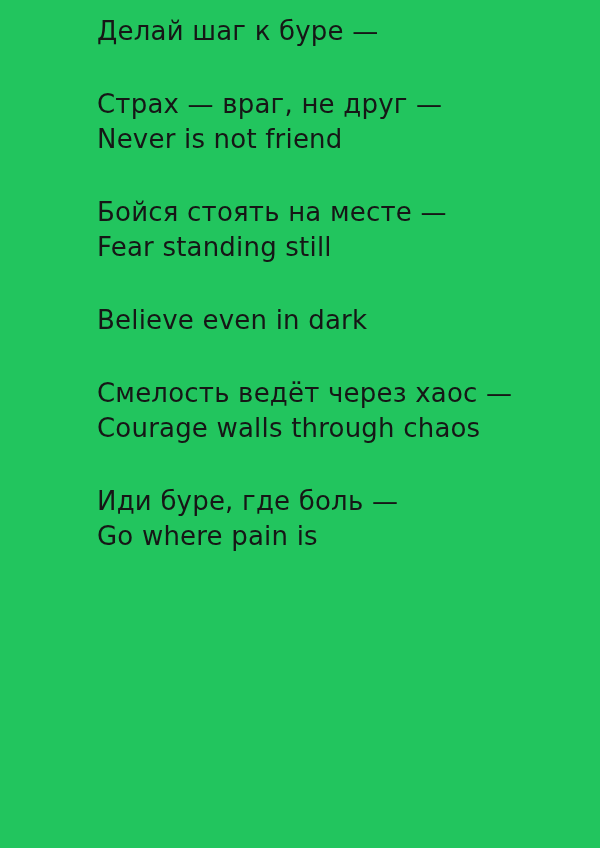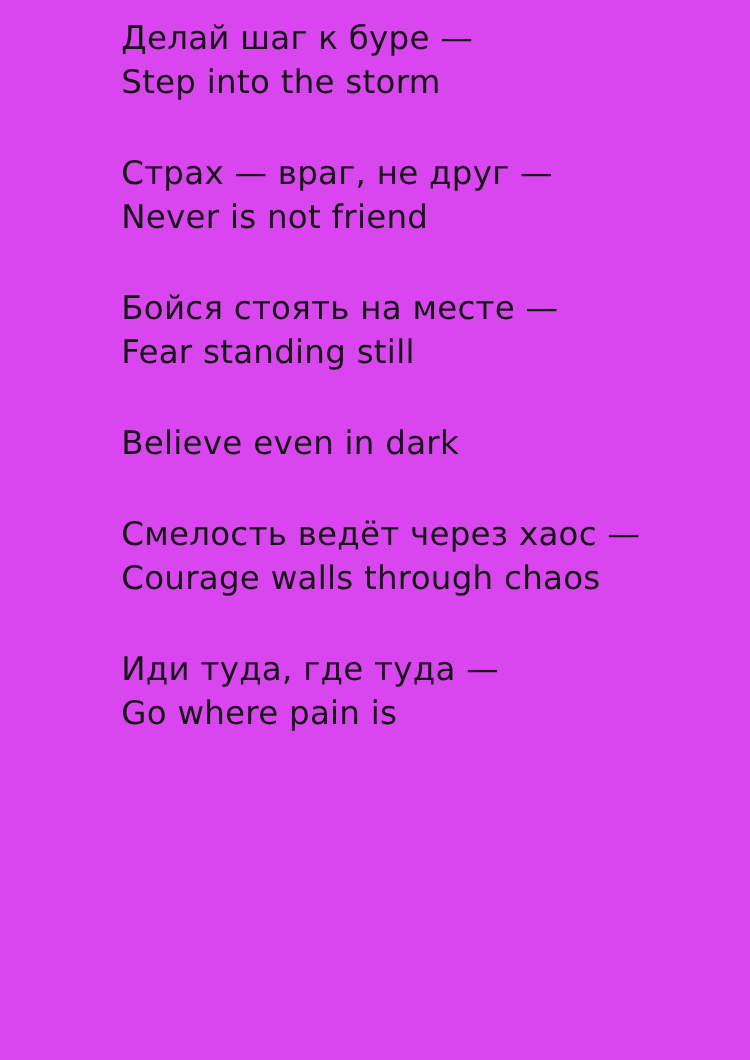--- a/index.html
+++ b/index.html
@@ -11,21 +11,21 @@
     height: 848px;
     background: #ffffff;
     overflow: hidden;
     font-family: "DejaVu Sans", "Liberation Sans", sans-serif;
   }
   .poem-page {
     box-sizing: border-box;
     width: 600px;
     height: 848px;
     padding: 14px 20px 0 97px;
-    background: #d946ef;
+    background: #22c55e;
   }
   .stanza {
     margin: 0 0 38px 0;
   }
   .stanza:last-child {
     margin-bottom: 0;
   }
   .line {
     font-size: 26px;
     line-height: 35px;
@@ -34,35 +34,34 @@
     white-space: nowrap;
   }
 </style>
 </head>
 <body>
 
 <div class="poem-page">
   <div>
       <div class="stanza">
     <div class="line">Делай шаг к буре —</div>
-    <div class="line">Step into the storm</div>
   </div>
       <div class="stanza">
     <div class="line">Страх — враг, не друг —</div>
     <div class="line">Never is not friend</div>
   </div>
       <div class="stanza">
     <div class="line">Бойся стоять на месте —</div>
     <div class="line">Fear standing still</div>
   </div>
       <div class="stanza">
     <div class="line">Believe even in dark</div>
   </div>
       <div class="stanza">
     <div class="line">Смелость ведёт через хаос —</div>
     <div class="line">Courage walls through chaos</div>
   </div>
       <div class="stanza">
-    <div class="line">Иди туда, где туда —</div>
+    <div class="line">Иди буре, где боль —</div>
     <div class="line">Go where pain is</div>
   </div>
     </div>
 </div>
 
 </body></html>

